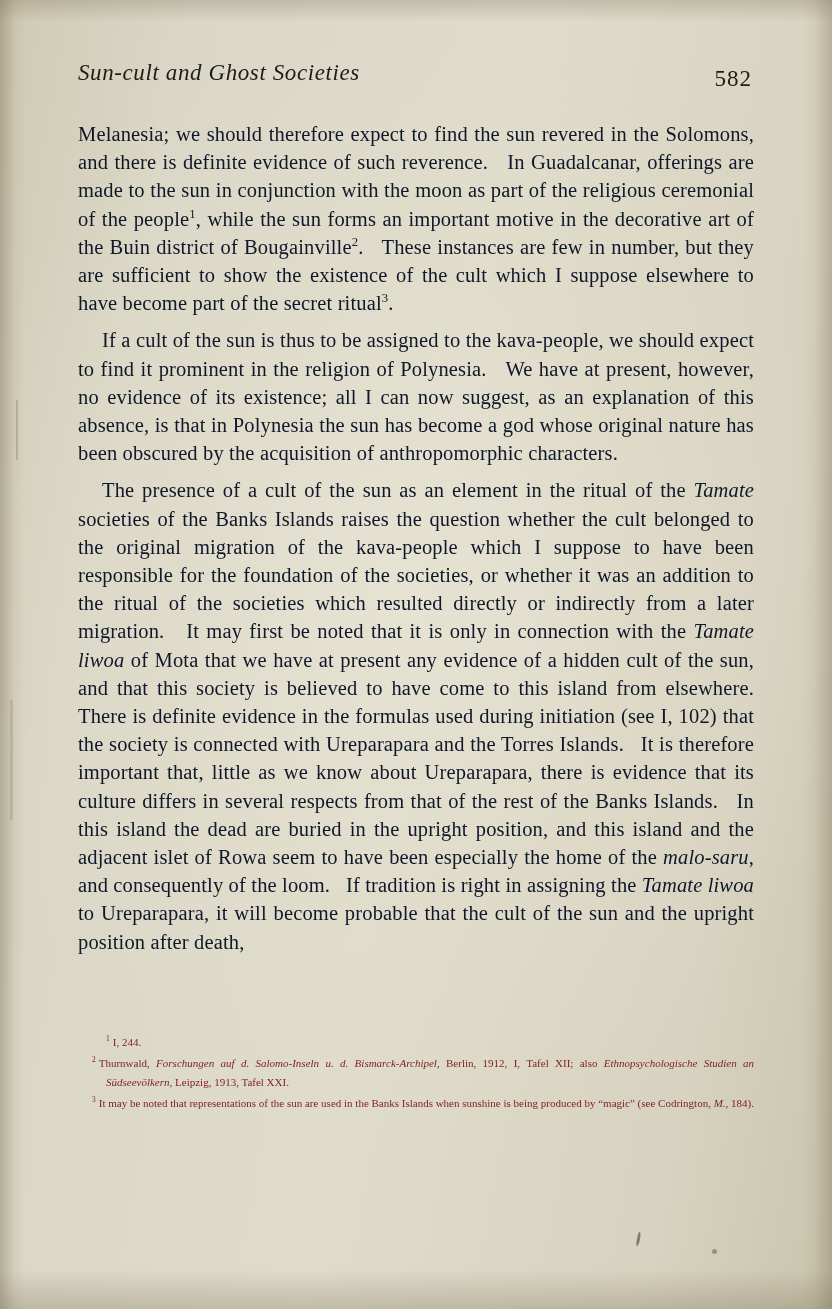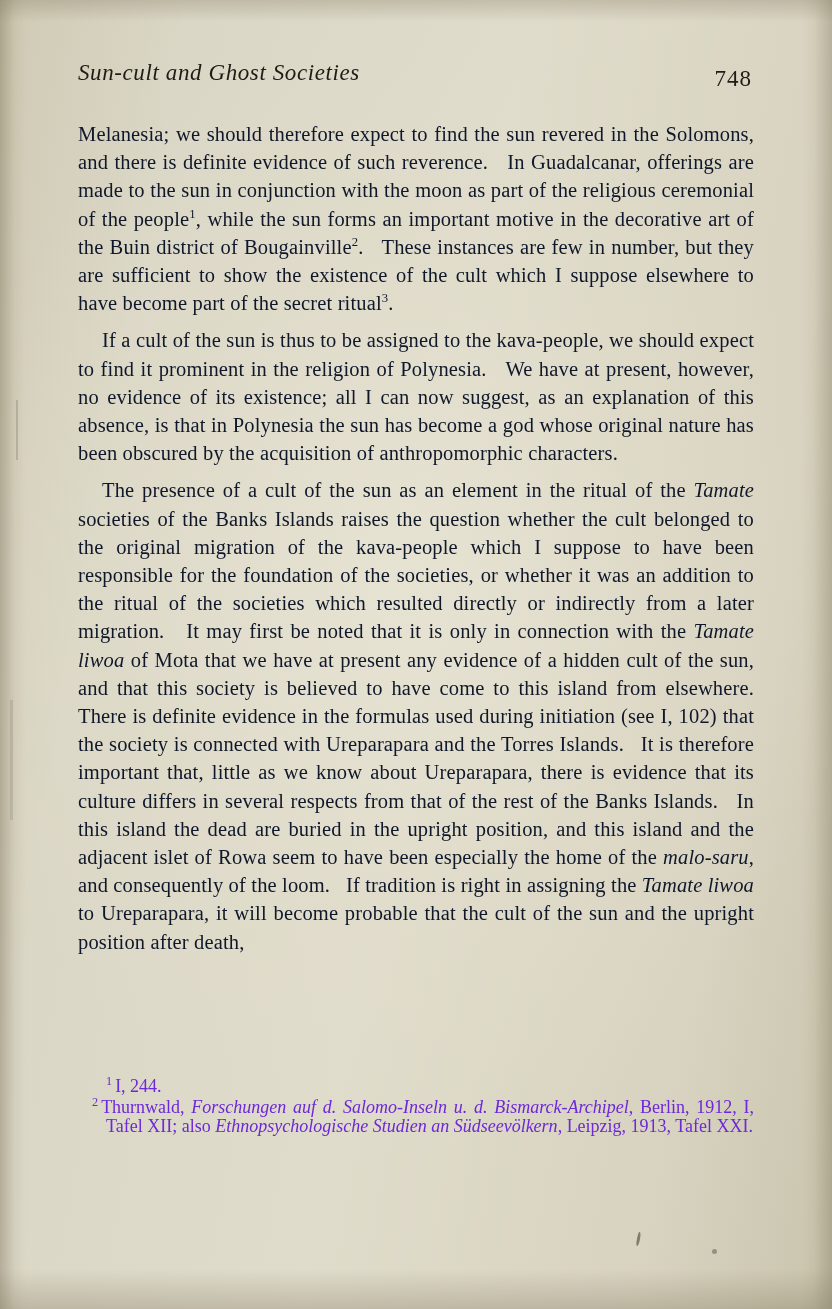--- a/index.html
+++ b/index.html
@@ -99,25 +99,24 @@
     font-size: 0.62em;
     vertical-align: super;
     line-height: 0;
   }
 
   .notes {
     position: absolute;
     left: 78px;
     top: 1033px;
     width: 676px;
-    font-size: 18px;
+    font-size: 11px;
     line-height: 19.5px;
-    color: #6d28d9;
+    color: #7f1d1d;
     text-align: justify;
-    margin-top: 44px;
   }
   .note {
     margin: 0 0 1px 0;
     text-indent: 0;
   }
   .note.first { padding-left: 28px; text-indent: 0; }
   .note.second { padding-left: 28px; text-indent: -14px; }
   .note.third { padding-left: 28px; text-indent: -14px; }
   .note .lead {
     font-size: 0.68em;
@@ -143,30 +142,31 @@
 <div class="page"></div>
 <div class="edge-left"></div>
 <div class="edge-right"></div>
 <div class="edge-top"></div>
 <div class="edge-bottom"></div>
 
 <div class="content">
 
   <div class="running-head">
     <div class="running-title">Sun-cult and Ghost Societies</div>
-    <div class="page-number">748</div>
+    <div class="page-number">582</div>
   </div>
 
   <p class="body" id="para-1">Melanesia; we should therefore expect to find the sun revered in the Solomons, and there is definite evidence of such reverence.&nbsp;&nbsp; In Guadalcanar, offerings are made to the sun in conjunction with the moon as part of the religious ceremonial of the people<sup>1</sup>, while the sun forms an important motive in the decorative art of the Buin district of Bougainville<sup>2</sup>.&nbsp;&nbsp; These instances are few in number, but they are sufficient to show the existence of the cult which I suppose elsewhere to have become part of the secret ritual<sup>3</sup>.</p>
   <p class="body indent" id="para-2">If a cult of the sun is thus to be assigned to the kava-people, we should expect to find it prominent in the religion of Polynesia.&nbsp;&nbsp; We have at present, however, no evidence of its existence; all I can now suggest, as an explanation of this absence, is that in Polynesia the sun has become a god whose original nature has been obscured by the acquisition of anthropomorphic characters.</p>
   <p class="body indent" id="para-3">The presence of a cult of the sun as an element in the ritual of the <span class="it">Tamate</span> societies of the Banks Islands raises the question whether the cult belonged to the original migration of the kava-people which I suppose to have been responsible for the foundation of the societies, or whether it was an addition to the ritual of the societies which resulted directly or indirectly from a later migration.&nbsp;&nbsp; It may first be noted that it is only in connection with the <span class="it">Tamate liwoa</span> of Mota that we have at present any evidence of a hidden cult of the sun, and that this society is believed to have come to this island from elsewhere. There is definite evidence in the formulas used during initiation (see I, 102) that the society is connected with Ureparapara and the Torres Islands.&nbsp;&nbsp; It is therefore important that, little as we know about Ureparapara, there is evidence that its culture differs in several respects from that of the rest of the Banks Islands.&nbsp;&nbsp; In this island the dead are buried in the upright position, and this island and the adjacent islet of Rowa seem to have been especially the home of the <span class="it">malo-saru</span>, and consequently of the loom.&nbsp;&nbsp; If tradition is right in assigning the <span class="it">Tamate liwoa</span> to Ureparapara, it will become probable that the cult of the sun and the upright position after death,</p>
 
 </div>
 
 <div class="notes">
   <p class="note first" id="note-1"><span class="lead">1</span>I, 244.</p>
   <p class="note second" id="note-2"><span class="lead">2</span>Thurnwald, <span class="it">Forschungen auf d. Salomo-Inseln u. d. Bismarck-Archipel</span>, Berlin, 1912, I, Tafel XII; also <span class="it">Ethnopsychologische Studien an Südseevölkern</span>, Leipzig, 1913, Tafel XXI.</p>
+  <p class="note third" id="note-3"><span class="lead">3</span>It may be noted that representations of the sun are used in the Banks Islands when sunshine is being produced by “magic” (see Codrington, <span class="it">M.</span>, 184).</p>
 </div>
 
 <div class="speck s1"></div>
 <div class="speck s2"></div>
 <div class="speck s3"></div>
 <div class="speck s4"></div>
 
 </body></html>

